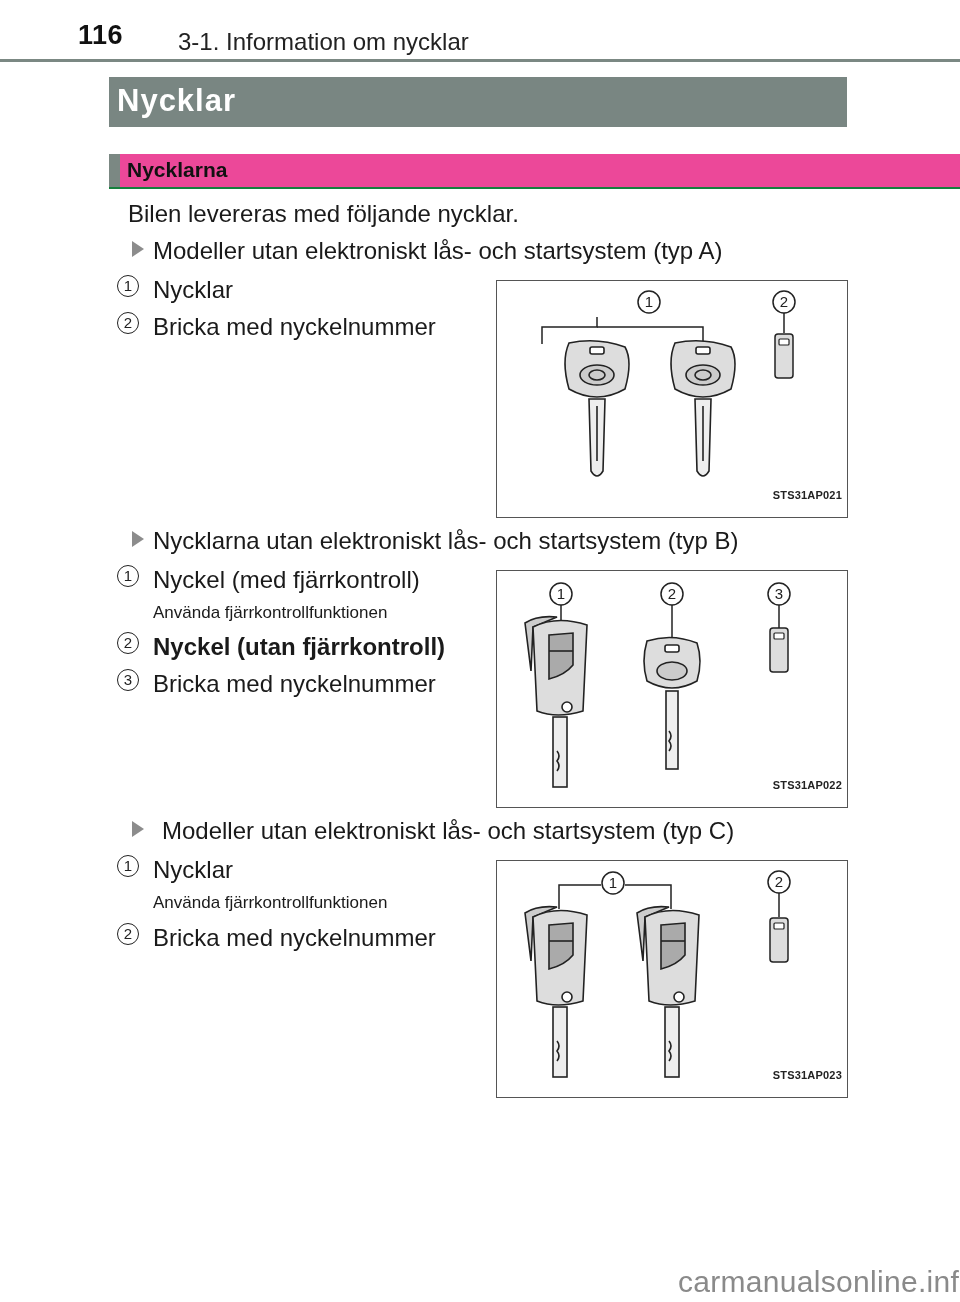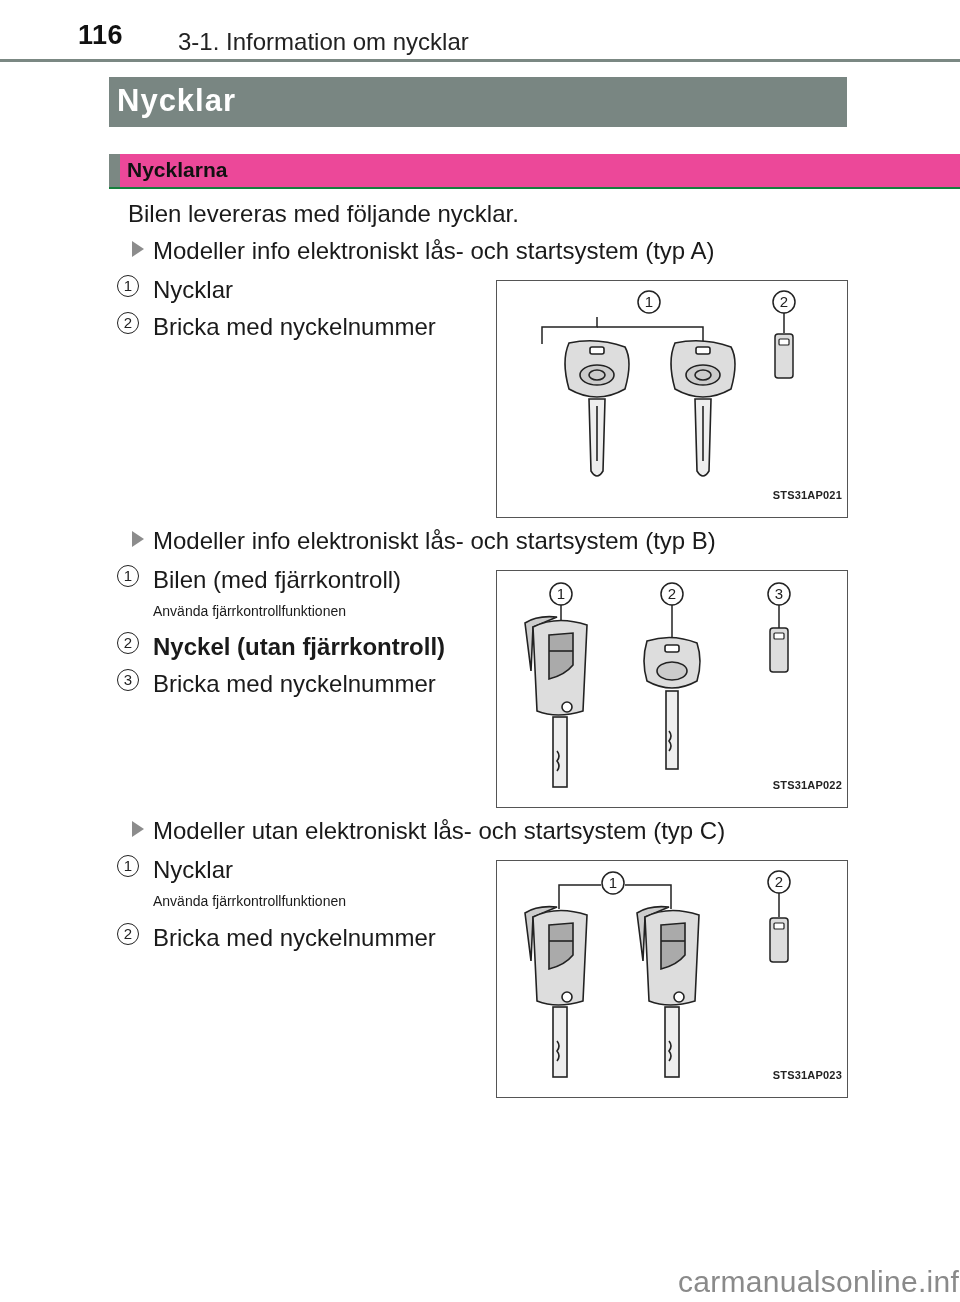--- a/index.html
+++ b/index.html
@@ -7,21 +7,21 @@
          font-family:"Liberation Sans", sans-serif; color:#1a1a1a; }
   .page-num { position:absolute; left:78px; top:20px; font-size:27px; font-weight:bold; color:#111; letter-spacing:0.5px; }
   .section-crumb { position:absolute; left:178px; top:28px; font-size:24px; color:#222; }
   .top-rule { position:absolute; left:0; top:59px; width:960px; height:3px; background:#7b8883; }
   .title-bar { position:absolute; left:109px; top:77px; width:738px; height:50px; background:#798682; }
   .title-bar span { position:absolute; left:8px; top:6px; font-size:31px; font-weight:bold; color:#fff; letter-spacing:1px; }
   .sub-bar { position:absolute; left:109px; top:154px; width:858px; height:33px; background:#ec4899; border-bottom:2px solid #15803d; }
   .sub-bar .accent { position:absolute; left:0; top:0; width:11px; height:33px; background:#7b8883; }
   .sub-bar span { position:absolute; left:18px; top:4px; font-size:21px; font-weight:bold; color:#111; }
   .txt { position:absolute; font-size:24px; color:#1a1a1a; white-space:nowrap; }
-  .small { font-size:14px; }
+  .small { font-size:17px; }
   .tri { position:absolute; width:0; height:0; border-top:8px solid transparent; border-bottom:8px solid transparent; border-left:12px solid #8c8c8c; }
   .num { position:absolute; width:20px; height:20px; border:1.6px solid #222; border-radius:50%; font-size:15px; line-height:20px; text-align:center; color:#222; }
   .fig { position:absolute; left:496px; width:350px; height:236px; border:1.5px solid #555; background:#fff; }
   .fig svg { position:absolute; left:0; top:0; }
   .fig-code { position:absolute; right:5px; bottom:16px; font-size:11px; font-weight:bold; color:#222; letter-spacing:0.2px; }
   .watermark { position:absolute; left:678px; top:1265px; font-size:30px; color:#8a8a8a; letter-spacing:0.3px; }
 </style>
 </head>
 <body>
 
@@ -33,21 +33,21 @@
   <span>Nycklar</span>
 </div>
 <div class="sub-bar">
   <div class="accent"></div>
   <span>Nycklarna</span>
 </div>
 
 <div class="txt" style="left:128px;top:200px;">Bilen levereras med följande nycklar.</div>
 
 <div class="tri" style="left:132px;top:241px;"></div>
-<div class="txt" style="left:153px;top:237px;">Modeller info elektroniskt lås- och startsystem (typ A)</div>
+<div class="txt" style="left:153px;top:237px;">Modeller utan elektroniskt lås- och startsystem (typ A)</div>
 
 <div class="num" style="left:117px;top:275px;">1</div>
 <div class="txt" style="left:153px;top:276px;">Nycklar</div>
 <div class="num" style="left:117px;top:312px;">2</div>
 <div class="txt" style="left:153px;top:313px;">Bricka med nyckelnummer</div>
 
 <div class="fig" style="top:280px;">
   <svg width="350" height="236" viewBox="0 0 350 236">
     <g stroke="#222" stroke-width="1.5" fill="none">
 
@@ -82,24 +82,24 @@
       <line x1="100" y1="125" x2="100" y2="180"></line>
     </g>
 
     <rect x="278" y="53" width="18" height="44" rx="3" fill="#ddd" stroke="#222" stroke-width="1.5"></rect>
     <rect x="282" y="58" width="10" height="6" rx="1" fill="#fff" stroke="#222" stroke-width="1.2"></rect>
   </svg>
   <div class="fig-code">STS31AP021</div>
 </div>
 
 <div class="tri" style="left:132px;top:531px;"></div>
-<div class="txt" style="left:153px;top:527px;">Modeller info elektroniskt lås- och startsystem (typ B)</div>
+<div class="txt" style="left:153px;top:527px;">Nycklarna utan elektroniskt lås- och startsystem (typ B)</div>
 
 <div class="num" style="left:117px;top:565px;">1</div>
-<div class="txt" style="left:153px;top:566px;">Bilen (med fjärrkontroll)</div>
+<div class="txt" style="left:153px;top:566px;">Nyckel (med fjärrkontroll)</div>
 <div class="txt small" style="left:153px;top:603px;">Använda fjärrkontrollfunktionen</div>
 <div class="num" style="left:117px;top:632px;">2</div>
 <div class="txt" style="left:153px;top:633px;font-weight:bold;">Nyckel (utan fjärrkontroll)</div>
 <div class="num" style="left:117px;top:669px;">3</div>
 <div class="txt" style="left:153px;top:670px;">Bricka med nyckelnummer</div>
 
 <div class="fig" style="top:570px;">
   <svg width="350" height="236" viewBox="0 0 350 236">
     <g stroke="#222" stroke-width="1.5" fill="none">
       <line x1="64" y1="34" x2="64" y2="50"></line>
@@ -135,21 +135,21 @@
       <path d="M172,160 q4,5 0,10 q4,5 0,10" fill="none"></path>
     </g>
 
     <rect x="273" y="57" width="18" height="44" rx="3" fill="#ddd" stroke="#222" stroke-width="1.5"></rect>
     <rect x="277" y="62" width="10" height="6" rx="1" fill="#fff" stroke="#222" stroke-width="1.2"></rect>
   </svg>
   <div class="fig-code">STS31AP022</div>
 </div>
 
 <div class="tri" style="left:132px;top:821px;"></div>
-<div class="txt" style="left:153px;top:817px;">Modeller utan elektroniskt lås- och startsystem (typ C)</div>
+<div class="txt" style="left:162px;top:817px;">Modeller utan elektroniskt lås- och startsystem (typ C)</div>
 
 <div class="num" style="left:117px;top:855px;">1</div>
 <div class="txt" style="left:153px;top:856px;">Nycklar</div>
 <div class="txt small" style="left:153px;top:893px;">Använda fjärrkontrollfunktionen</div>
 <div class="num" style="left:117px;top:923px;">2</div>
 <div class="txt" style="left:153px;top:924px;">Bricka med nyckelnummer</div>
 
 <div class="fig" style="top:860px;">
   <svg width="350" height="236" viewBox="0 0 350 236">
     <g stroke="#222" stroke-width="1.5" fill="none">

